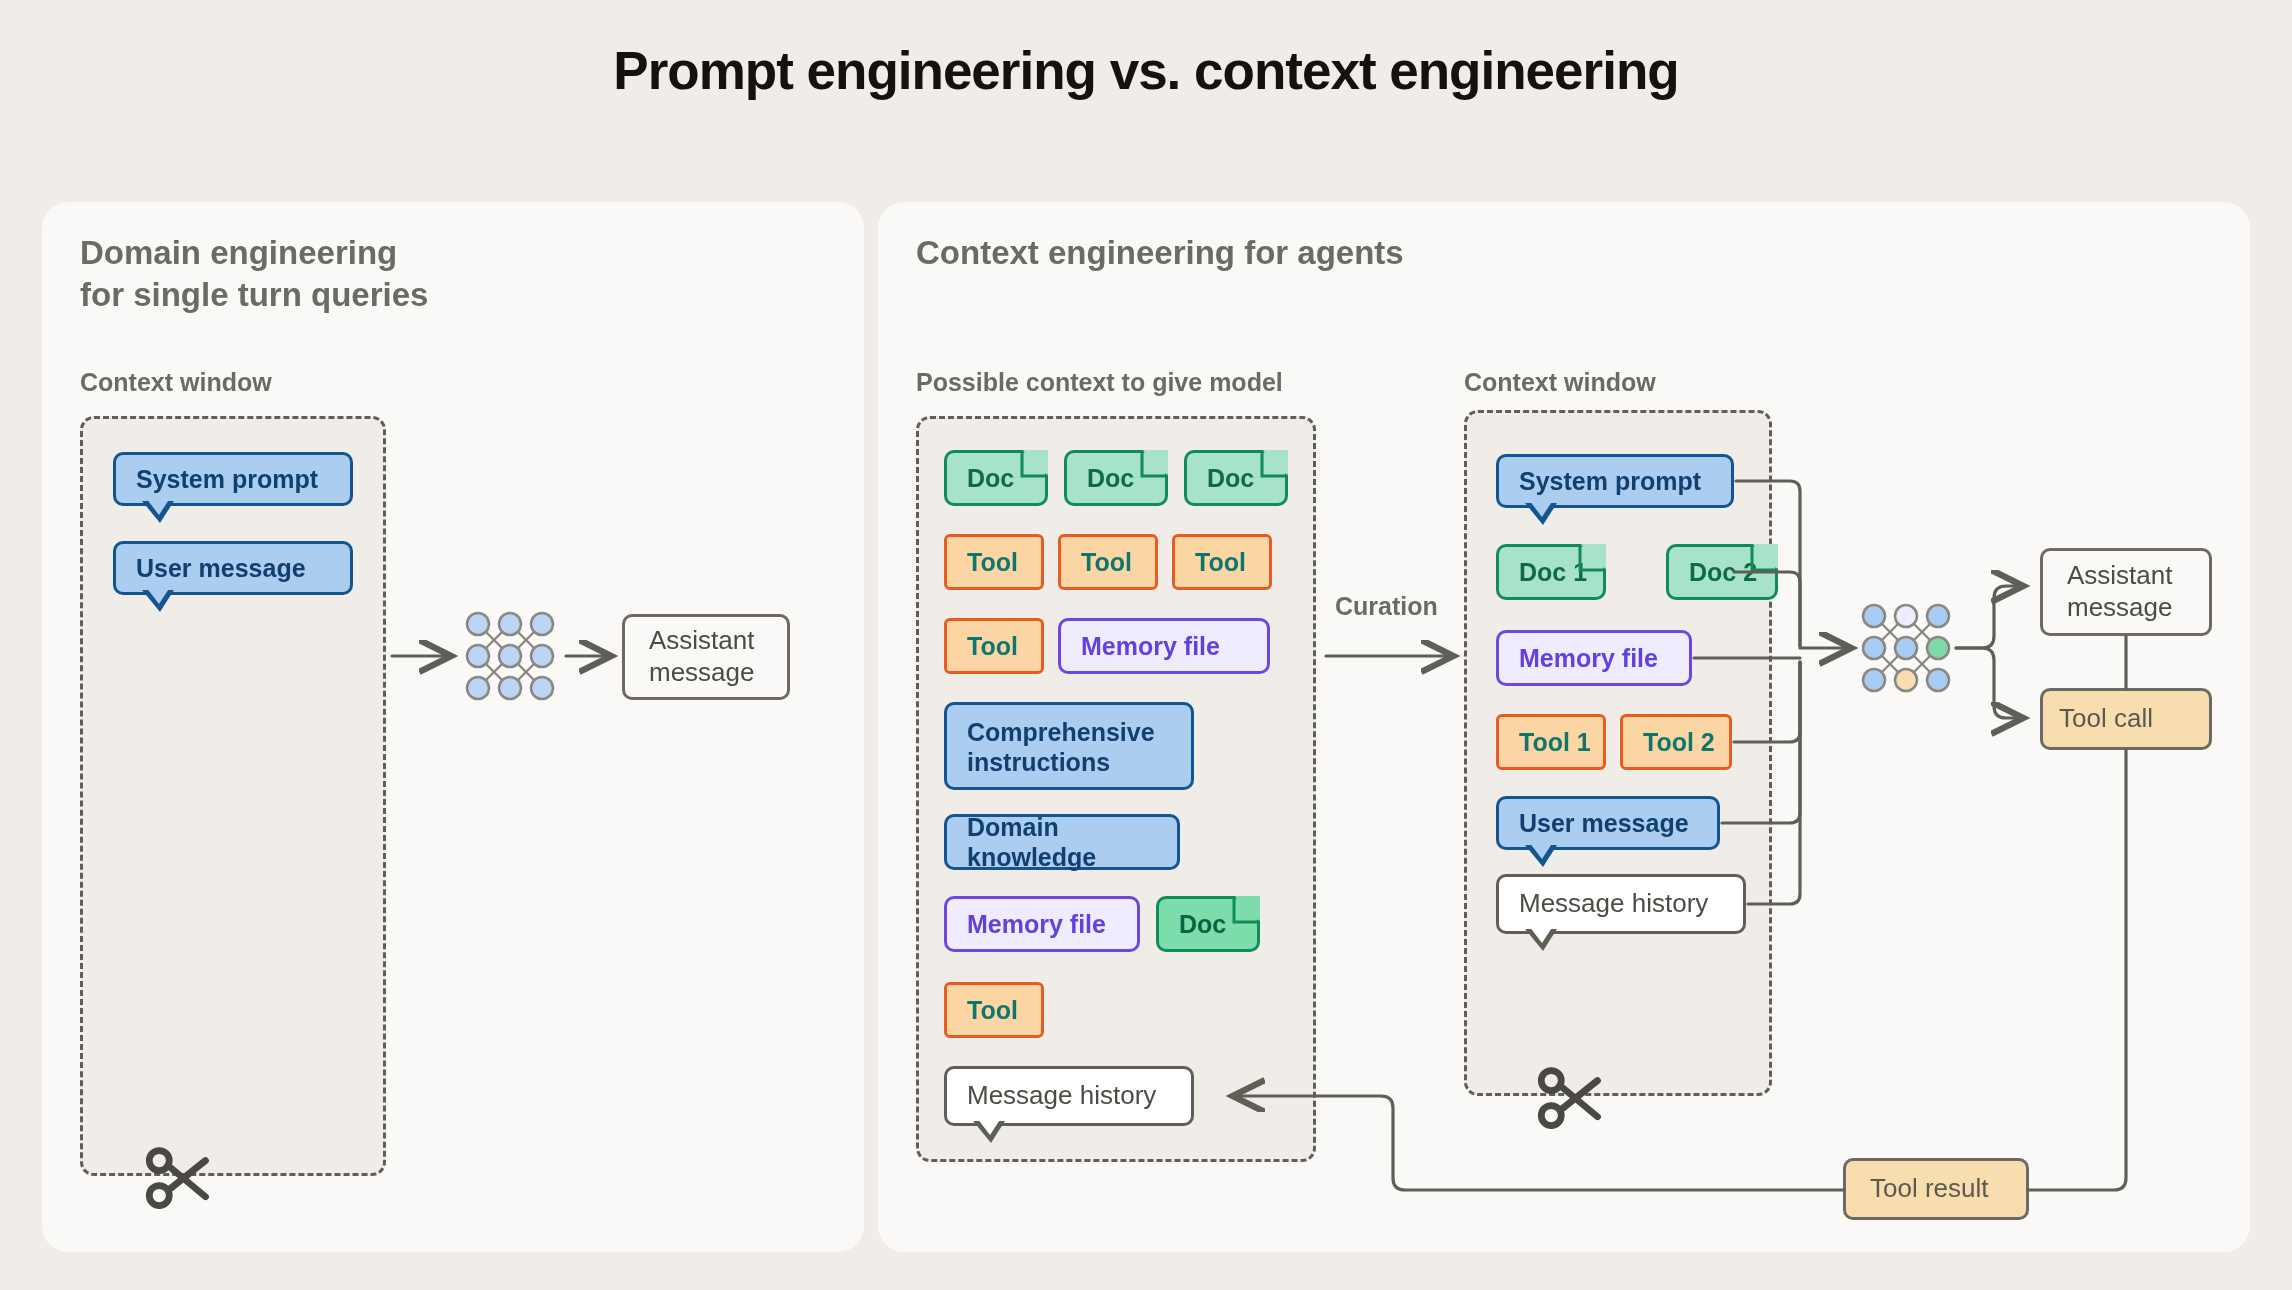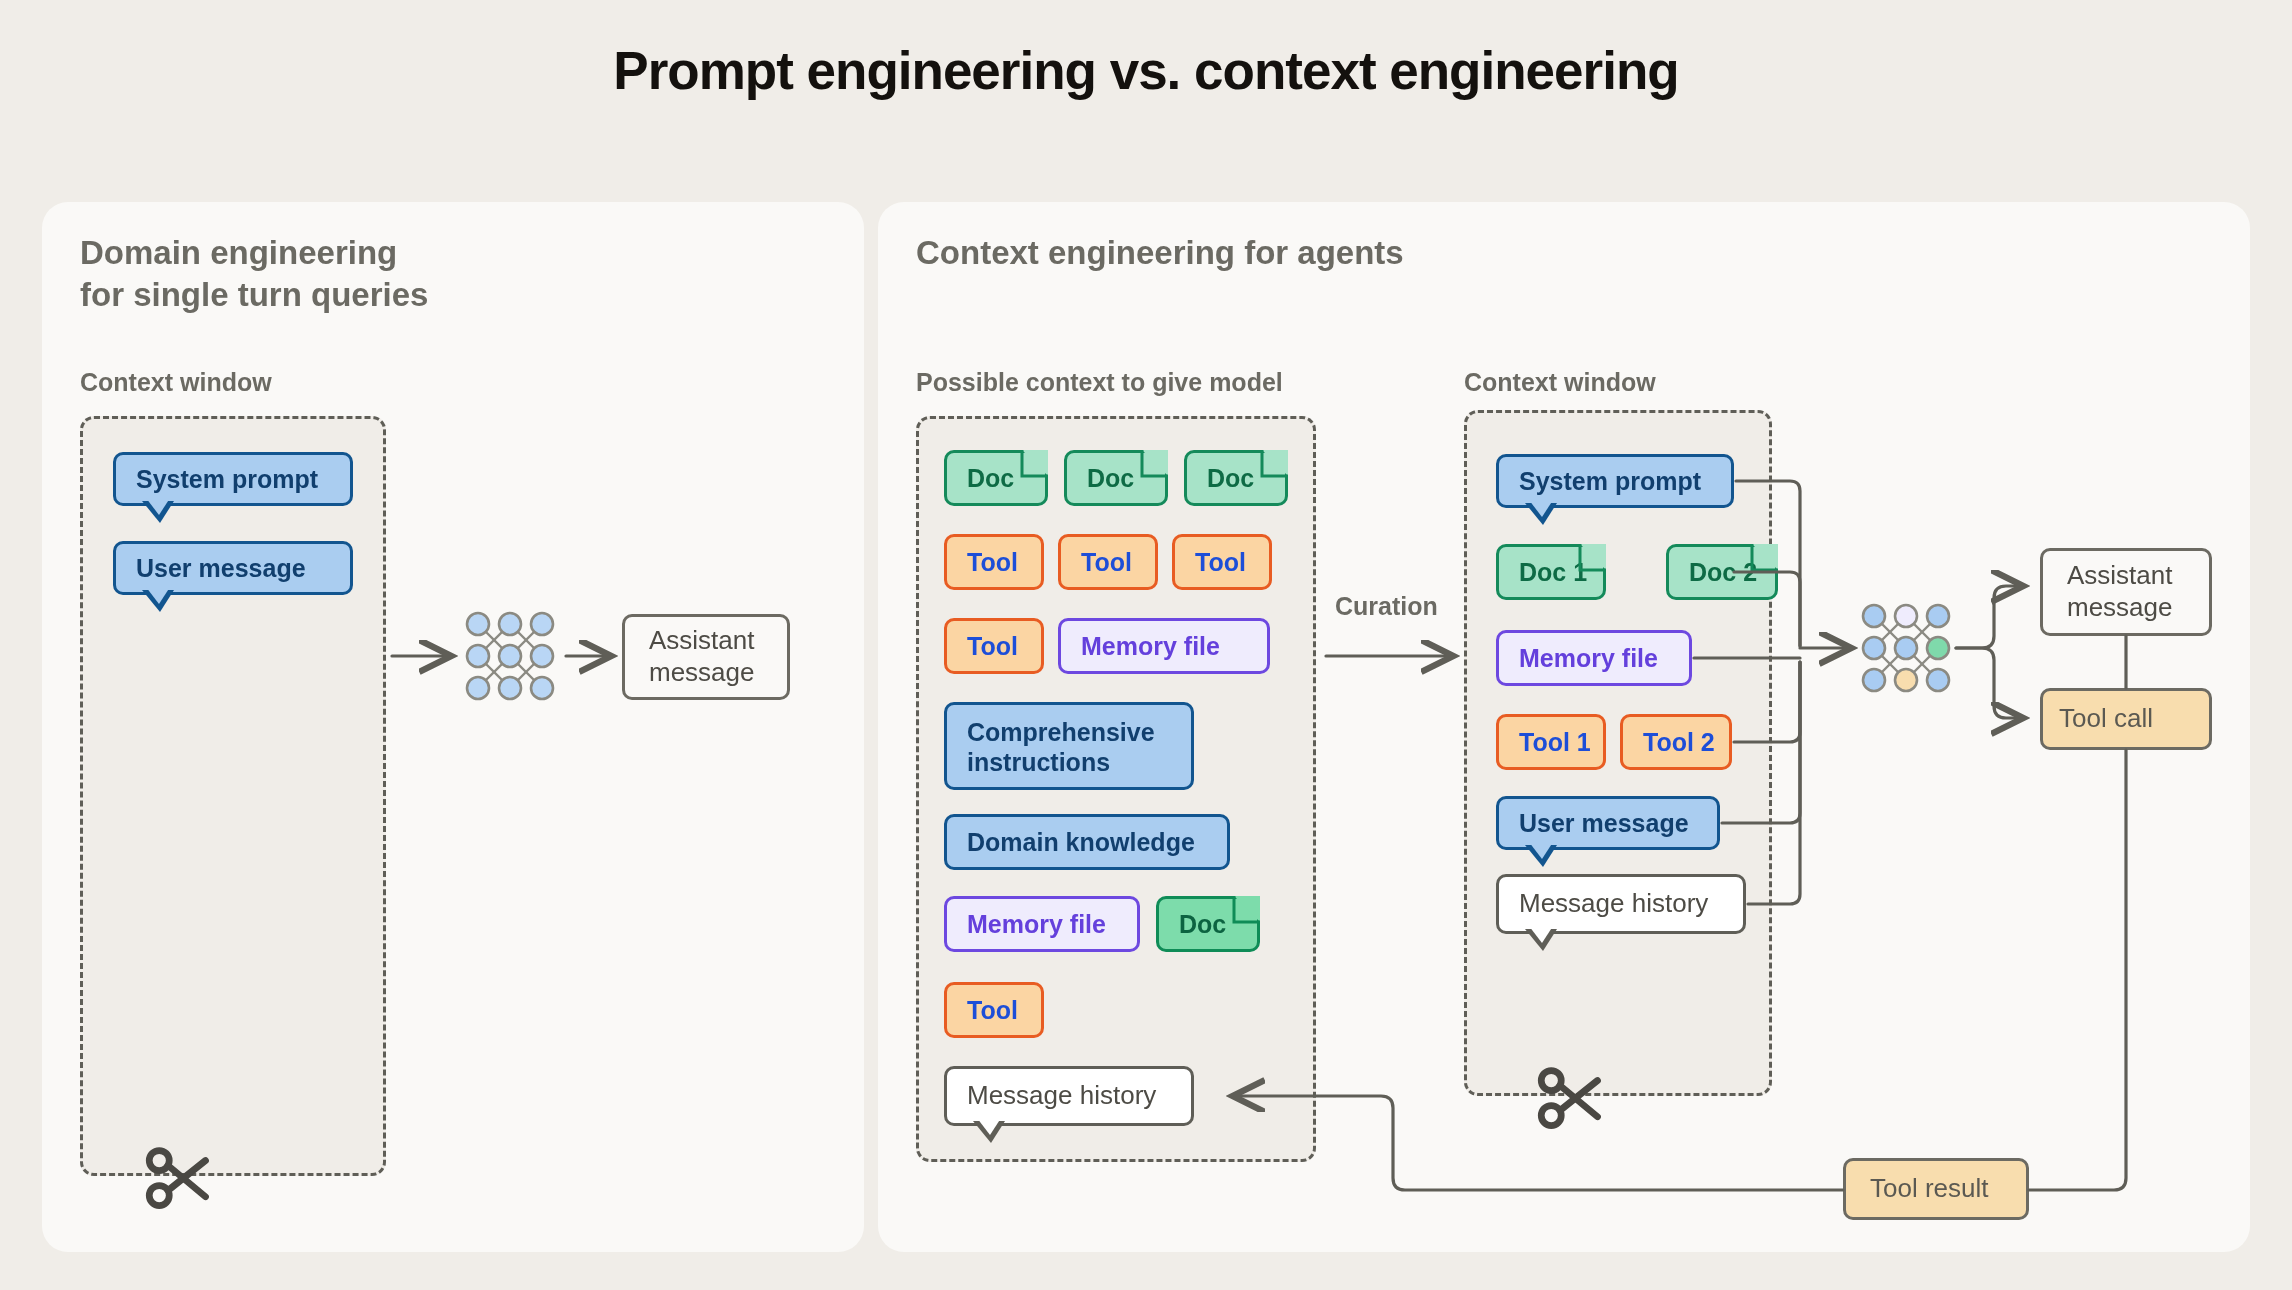--- a/index.html
+++ b/index.html
@@ -63,21 +63,21 @@
     border-width:3px;border-style:solid;
     font-size:25px;font-weight:bold;
     padding-left:20px;
     white-space:pre-line;
     line-height:1.22;
   }
 
   .c-blue{background:#aacdf0;border-color:#12558f;color:#113f6e;}
   .c-green{background:#a7e3c8;border-color:#148a5a;color:#0e6b45;}
   .c-green-dark{background:#7ddcab;border-color:#0f8c57;color:#0c6341;}
-  .c-orange{background:#fbd5a3;border-color:#e85c22;color:#1d4ed8;}
+  .c-orange{background:#fbd5a3;border-color:#e85c22;color:#0f766e;border-radius:6px;}
   .c-purple{background:#efecfd;border-color:#6d48e0;color:#6440dc;}
   .c-white{background:#ffffff;border-color:#5f5e57;color:#4d4b45;font-weight:normal;}
   .c-tan{background:#f8ddae;border-color:#6c6a62;color:#5b5952;font-weight:normal;}
   .c-plain{background:#faf9f7;border-color:#6c6a62;color:#4d4b45;font-weight:normal;}
 
   
   .tail{position:absolute;left:26px;bottom:-20px;width:34px;height:22px;}
   .tail:before{
     content:"";position:absolute;left:0;top:0;
     width:0;height:0;
@@ -202,21 +202,21 @@
 
   <div class="chip c-orange" style="left:944px;top:618px;width:100px;height:56px;">
     <span>Tool</span></div>
   <div class="chip c-purple" style="left:1058px;top:618px;width:212px;height:56px;">
     <span>Memory file</span></div>
 
   <div class="chip c-blue" style="left:944px;top:702px;width:250px;height:88px;padding-top:2px;">
     <span>Comprehensive
 instructions</span></div>
 
-  <div class="chip c-blue" style="left:944px;top:814px;width:286px;height:56px;">
+  <div class="chip c-blue" style="left:944px;top:814px;width:236px;height:56px;">
     <span>Domain knowledge</span></div>
 
   <div class="chip c-purple" style="left:944px;top:896px;width:196px;height:56px;">
     <span>Memory file</span></div>
   <div class="chip c-green-dark" style="left:1156px;top:896px;width:104px;height:56px;">
     <span>Doc</span>
     <span class="fold"><svg width="30" height="30" viewBox="0 0 30 30">
           <path d="M4 0 L30 26 L30 0 Z" fill="#7ddcab"></path>
           <path d="M4 0 L4 26 L30 26" fill="none" stroke="#0f8c57" stroke-width="3"></path>
         </svg></span>

